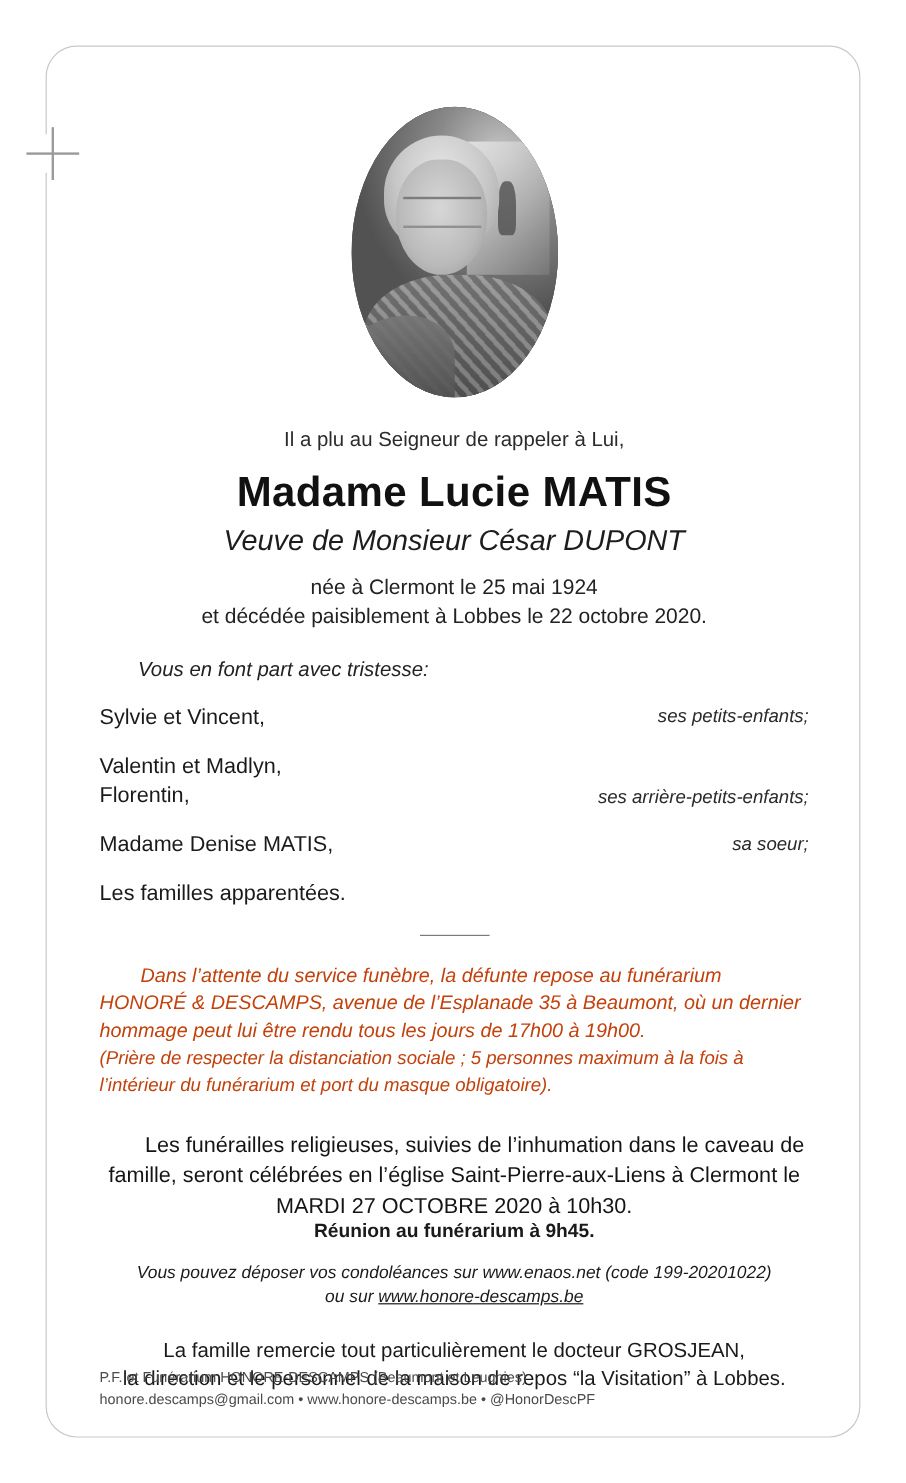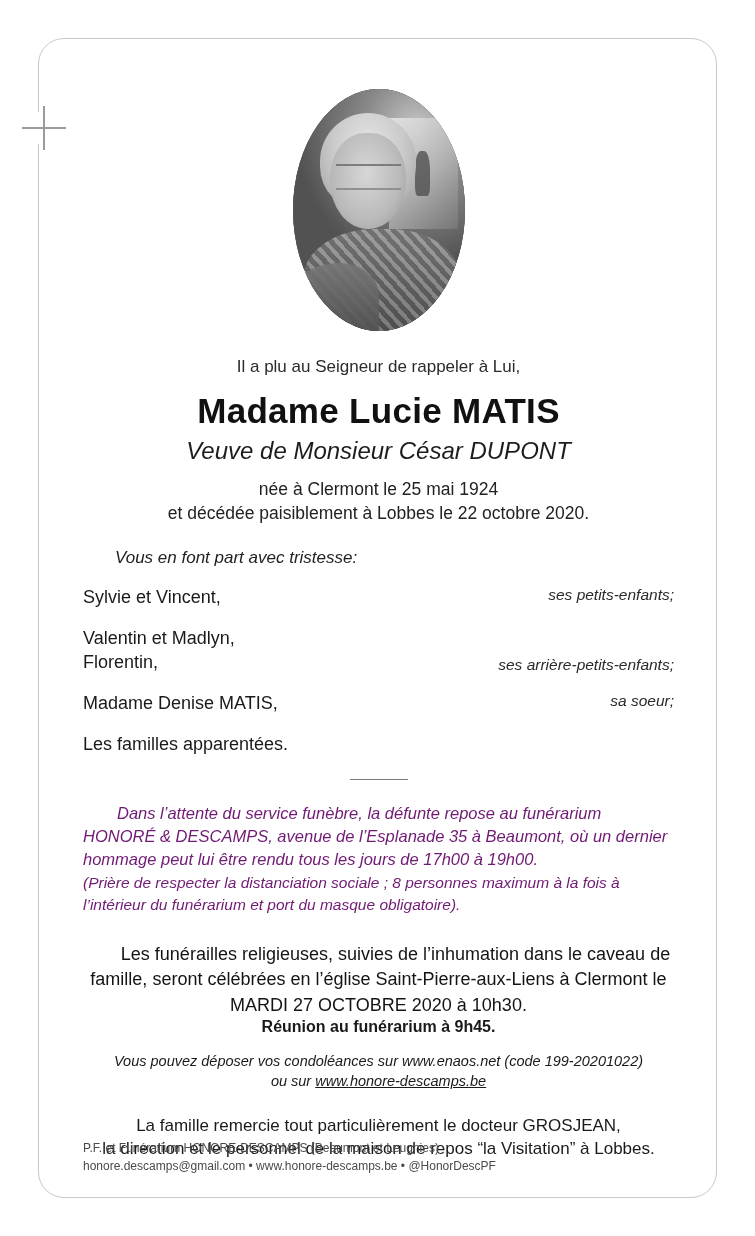--- a/index.html
+++ b/index.html
@@ -198,21 +198,21 @@
     font-size: 17px;
     font-style: italic;
     margin-top: 24px;
     color: #222;
     margin-left: 32px;
   }
 
   .fam-row {
     display: flex;
     justify-content: space-between;
-    align-items: flex-start;
+    align-items: center;
     margin-top: 18px;
   }
   .fam-names {
     font-size: 18px;
     color: #1a1a1a;
     line-height: 1.3;
   }
   .fam-rel {
     font-size: 15.5px;
     font-style: italic;
@@ -231,21 +231,21 @@
     height: 1px;
     background: #7a7a7a;
     margin: 24px auto 0 auto;
   }
 
   .para-italic {
     font-size: 16.5px;
     font-style: italic;
     line-height: 1.42;
     margin-top: 22px;
-    color: #701a75;
+    color: #c2410c;
     text-align: left;
   }
   .para-italic .indent { display: inline-block; width: 34px; }
   .para-small {
     font-size: 15.5px;
   }
 
   .para-funeral {
     font-size: 18px;
     line-height: 1.42;
@@ -339,21 +339,21 @@
       <div class="fam-row">
         <div class="fam-names">Madame Denise MATIS,</div>
         <div class="fam-rel">sa soeur;</div>
       </div>
 
       <div class="fam-plain">Les familles apparentées.</div>
 
       <div class="divider"></div>
 
       <div class="para-italic"><span class="indent"></span><span>Dans l’attente du service funèbre, la défunte repose au funérarium HONORÉ &amp; DESCAMPS, avenue de l’Esplanade 35 à Beaumont, où un dernier hommage peut lui être rendu tous les jours de 17h00 à 19h00.</span></div>
-      <div class="para-italic para-small" style="margin-top:0;">(Prière de respecter la distanciation sociale ; 8 personnes maximum à la fois à l’intérieur du funérarium et port du masque obligatoire).</div>
+      <div class="para-italic para-small" style="margin-top:0;">(Prière de respecter la distanciation sociale ; 5 personnes maximum à la fois à l’intérieur du funérarium et port du masque obligatoire).</div>
 
       <div class="para-funeral"><span class="indent"></span><span>Les funérailles religieuses, suivies de l’inhumation dans le caveau de famille, seront célébrées en l’église Saint-Pierre-aux-Liens à Clermont le MARDI 27 OCTOBRE 2020 à 10h30.</span></div>
 
       <div class="reunion">Réunion au funérarium à 9h45.</div>
 
       <div class="condo">
         <div>Vous pouvez déposer vos condoléances sur www.enaos.net (code 199-20201022)</div>
         <div><span>ou sur </span><a href="#">www.honore-descamps.be</a></div>
       </div>
 

